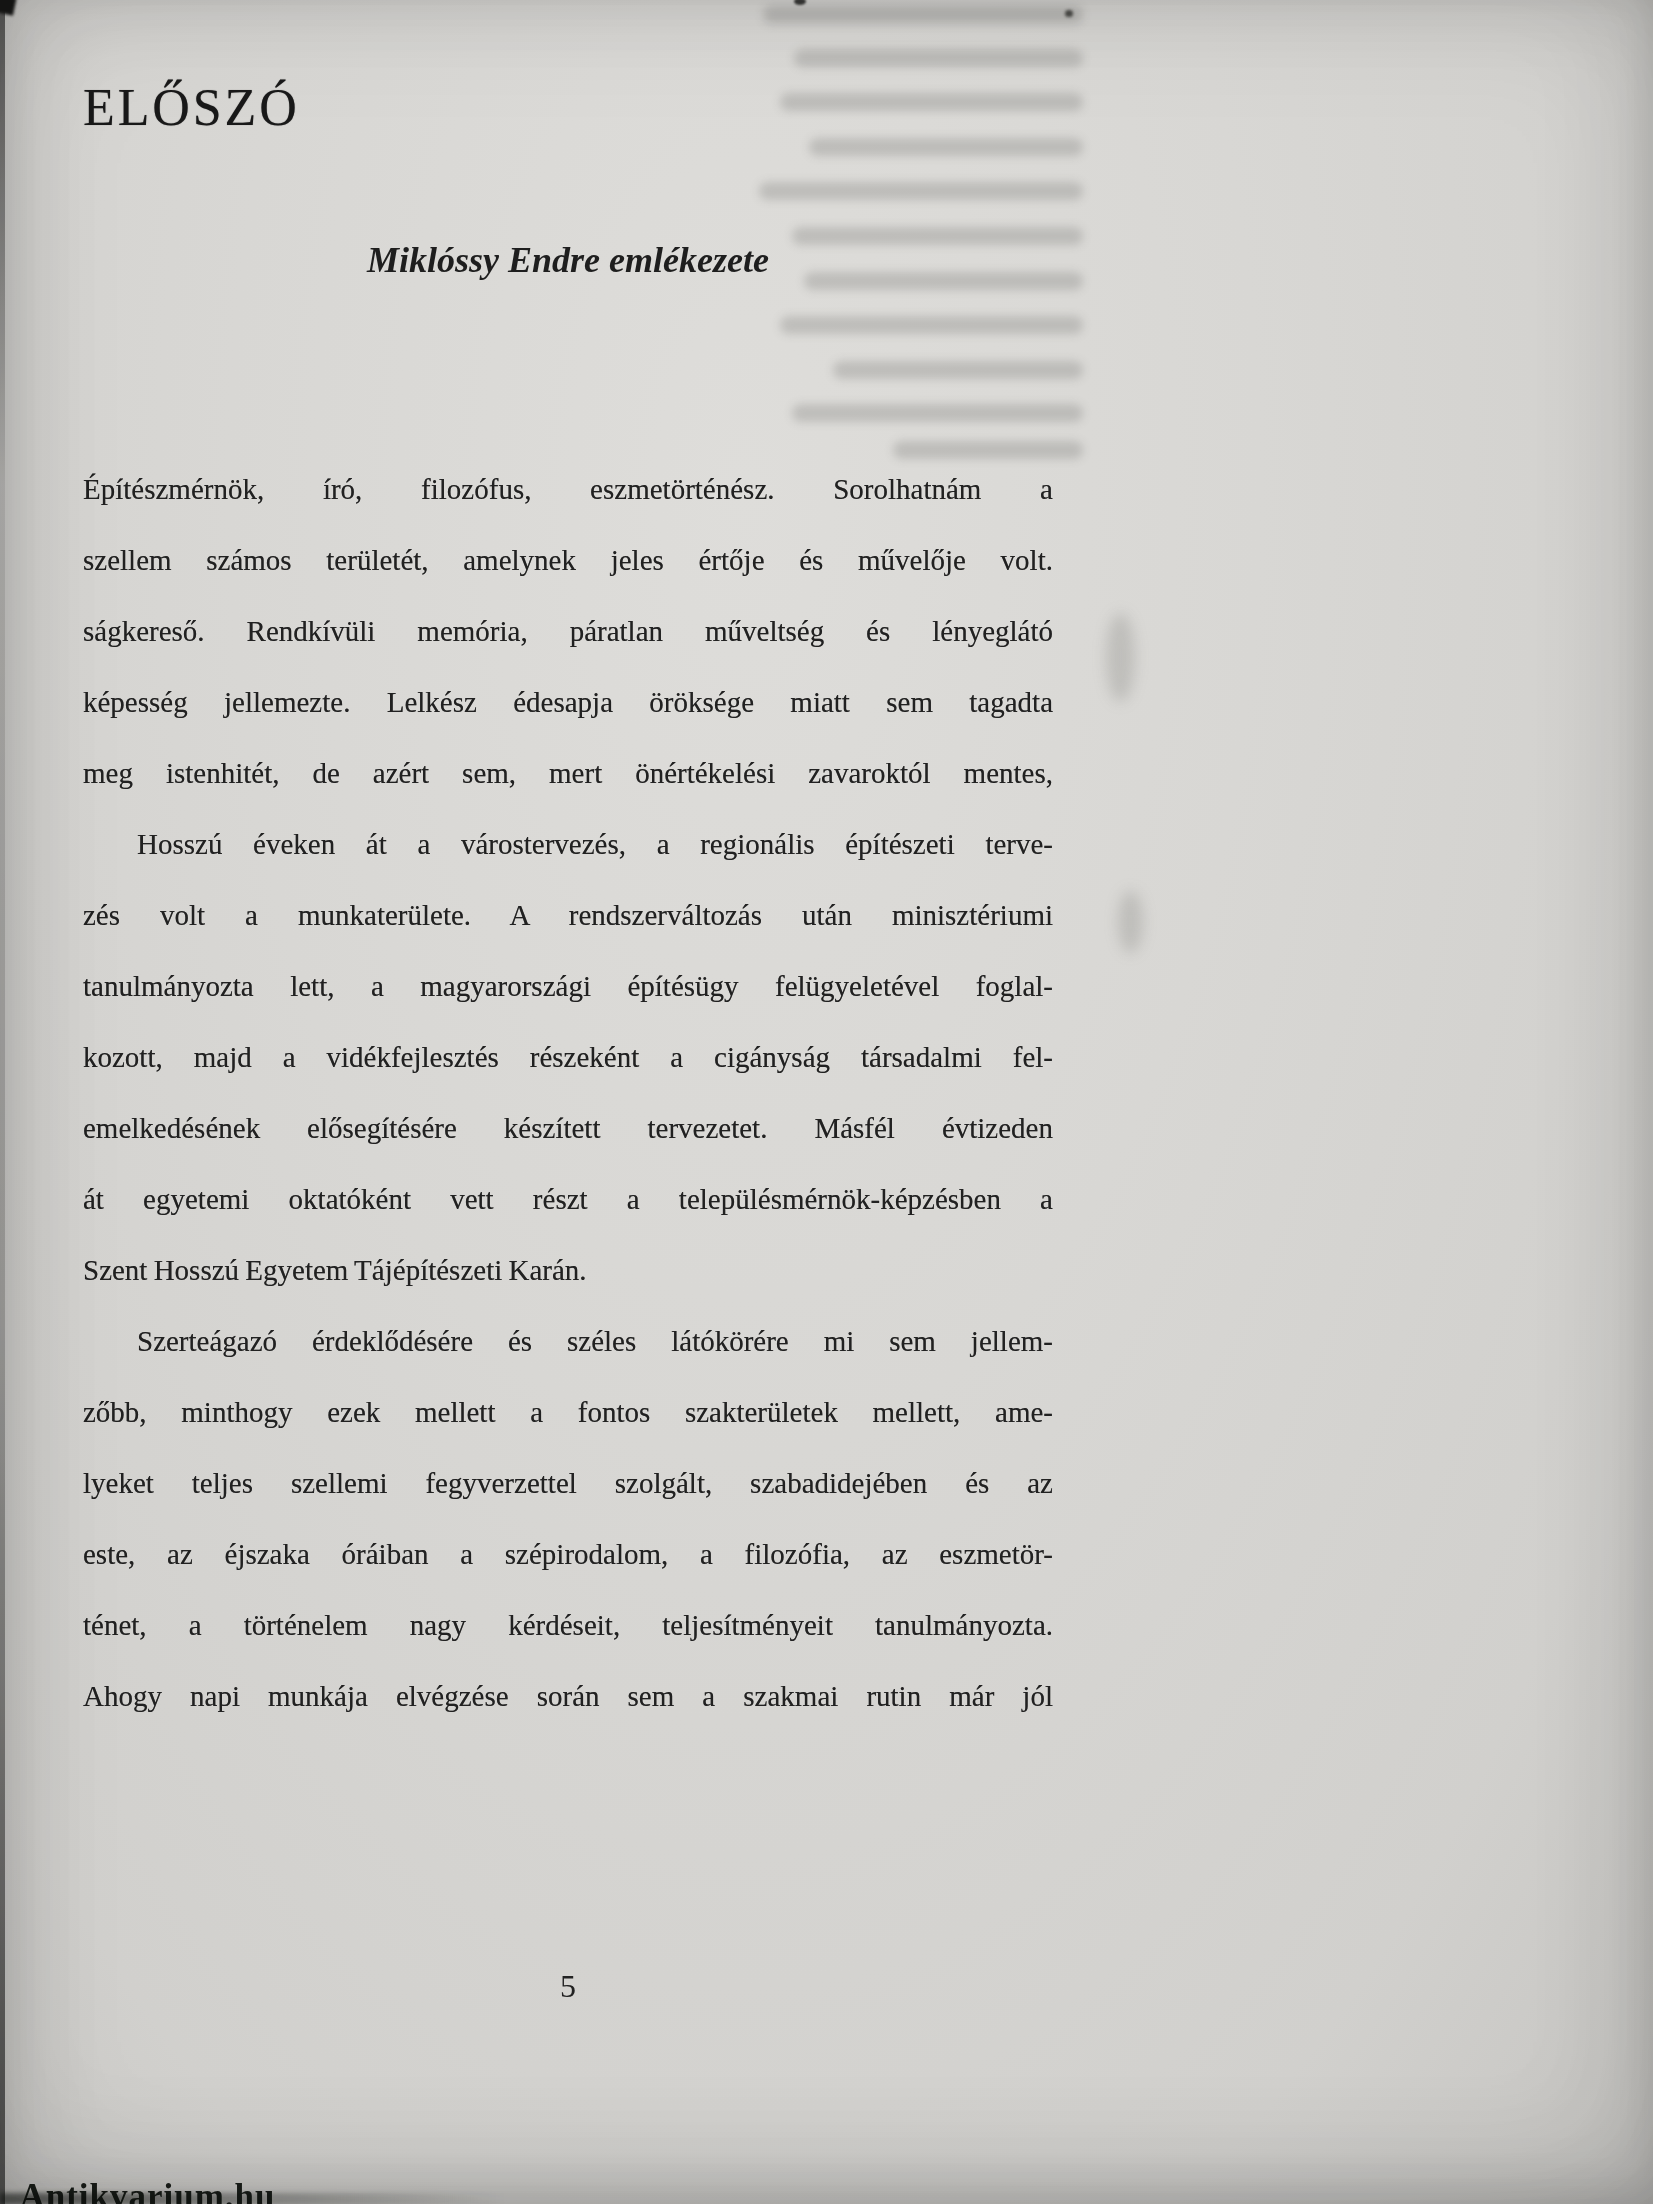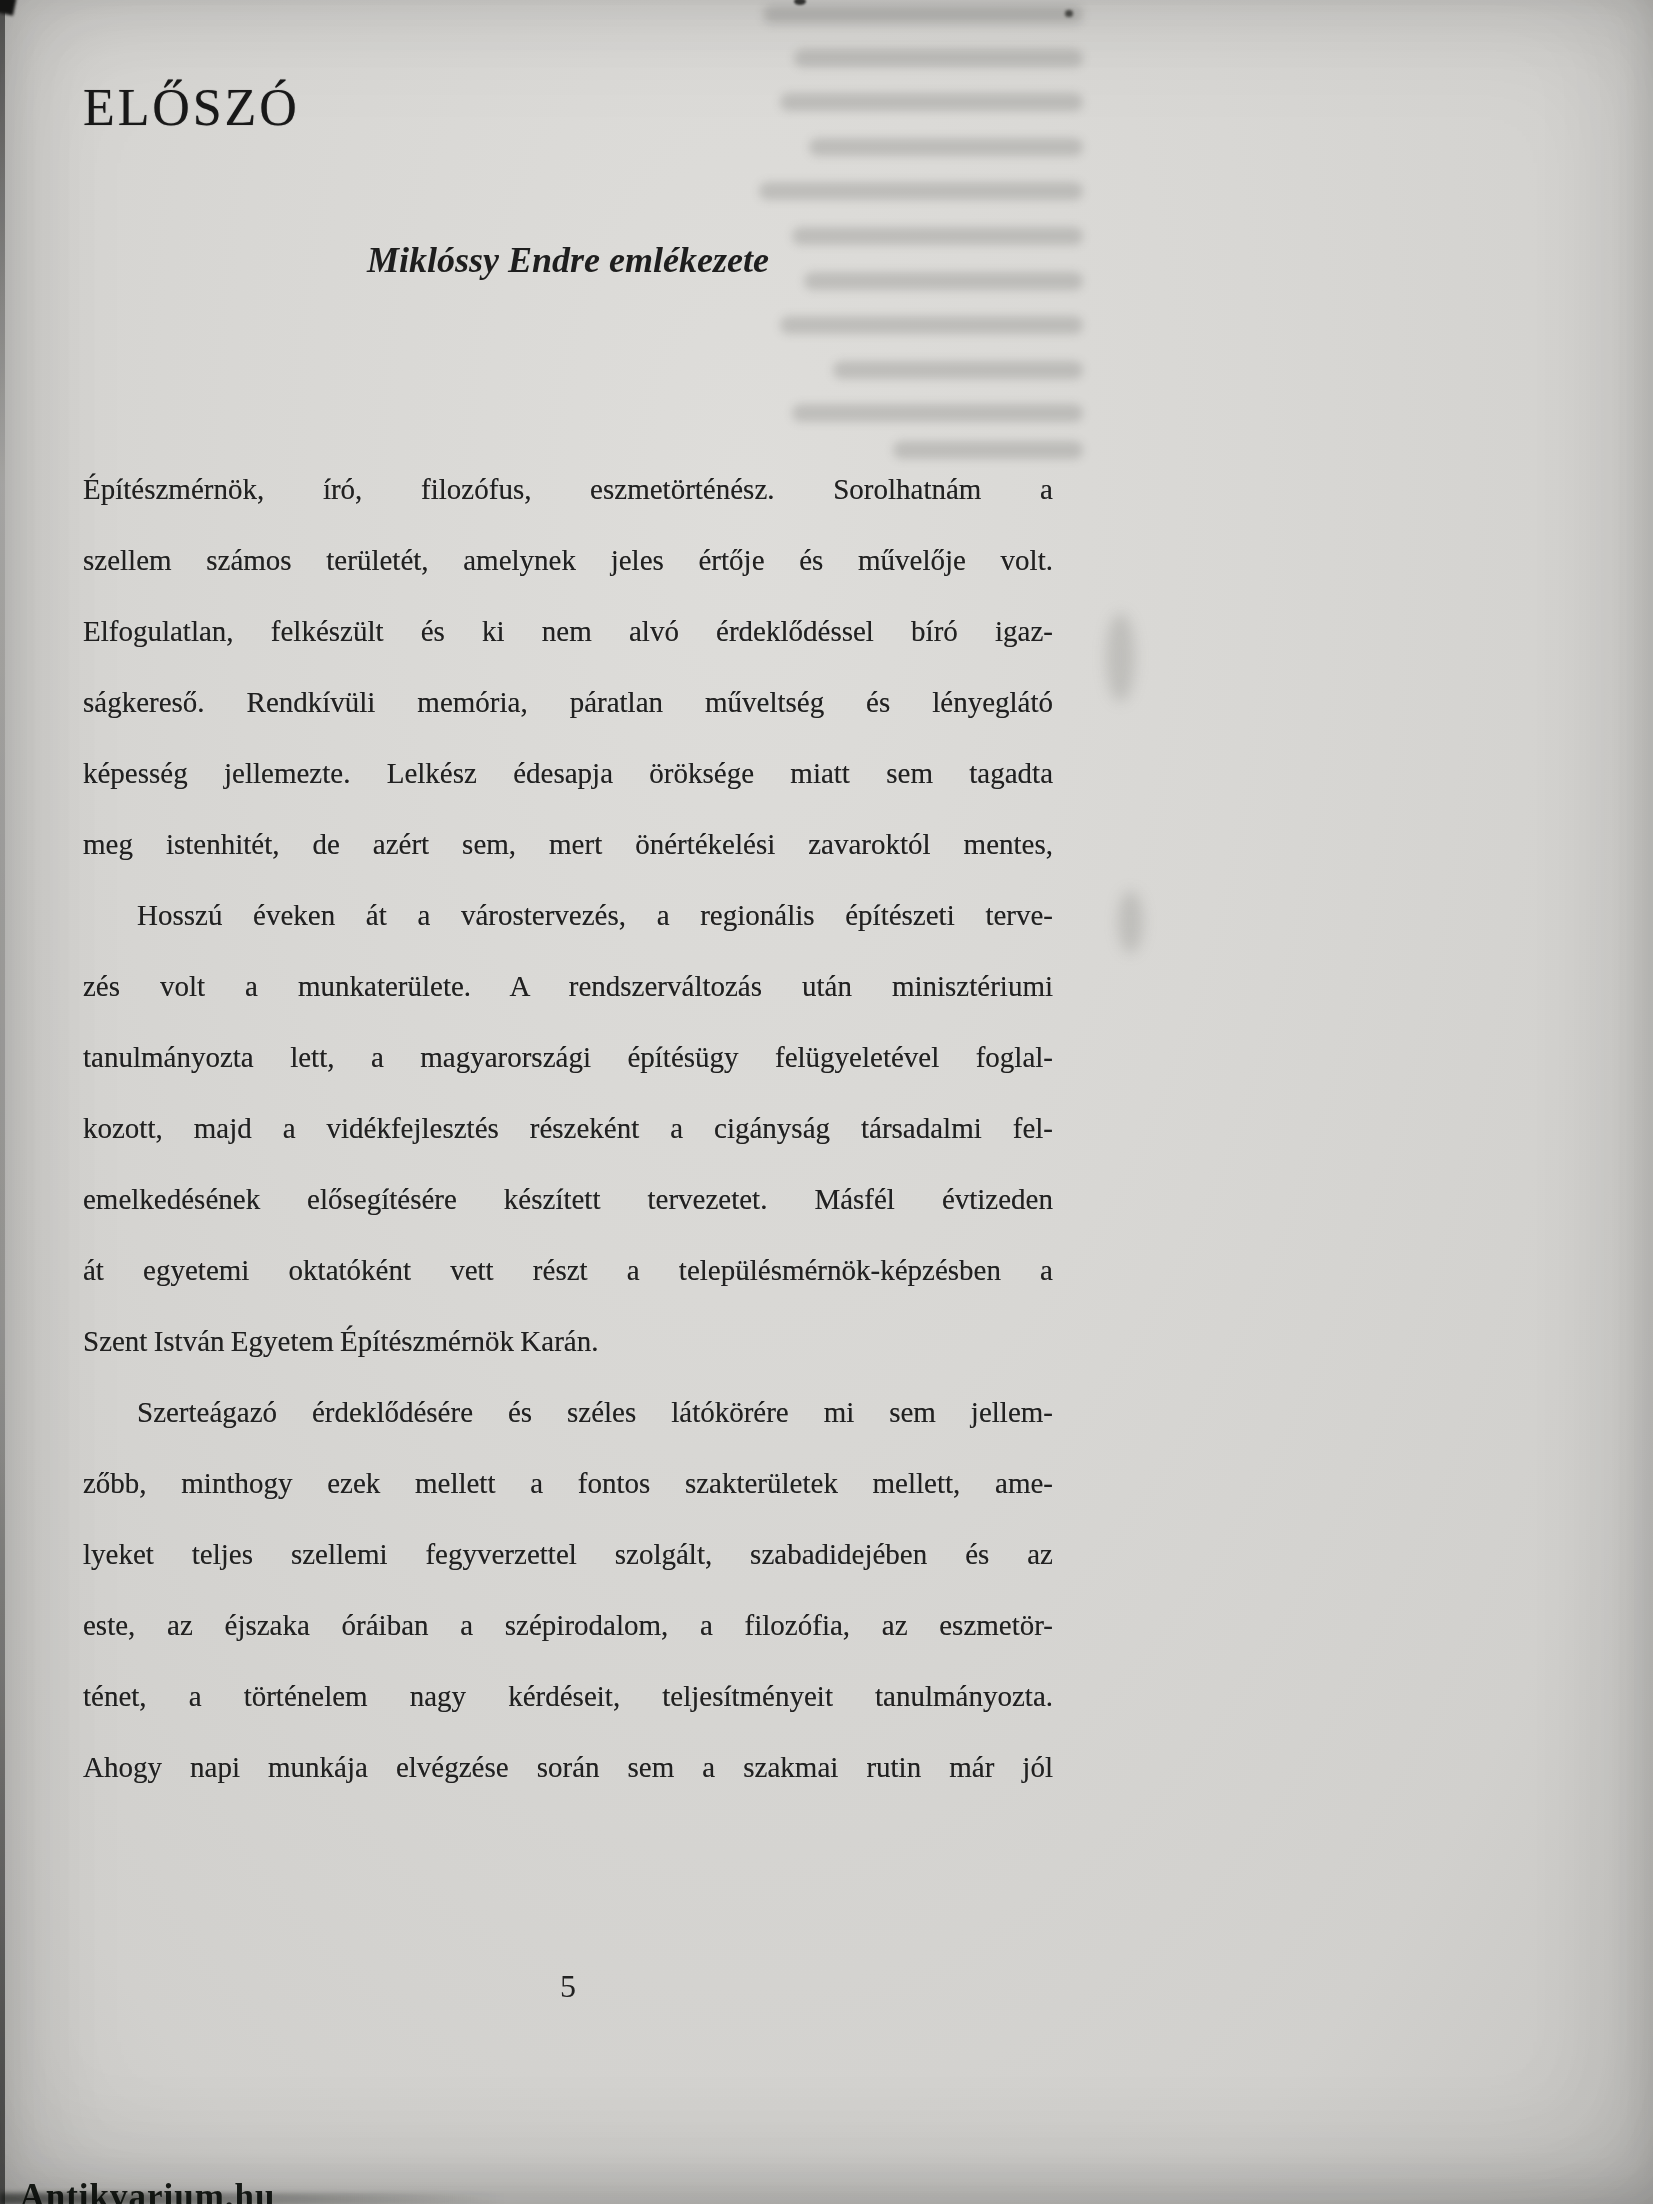--- a/index.html
+++ b/index.html
@@ -107,34 +107,33 @@
 
     <div class="byline">
       <div class="subtitle">Miklóssy Endre emlékezete</div>
     </div>
 
     <div class="body">
 
       <div class="para">
         <div class="line">Építészmérnök, író, filozófus, eszmetörténész. Sorolhatnám a</div>
         <div class="line">szellem számos területét, amelynek jeles értője és művelője volt.</div>
-        <div class="line">Elfogulatlan, felkészült és ki nem alvó érdeklődéssel bíró igaz-</div>
         <div class="line">ságkereső. Rendkívüli memória, páratlan műveltség és lényeglátó</div>
         <div class="line">képesség jellemezte. Lelkész édesapja öröksége miatt sem tagadta</div>
         <div class="line">meg istenhitét, de azért sem, mert önértékelési zavaroktól mentes,</div>
       </div>
 
       <div class="para">
         <div class="line indent">Hosszú éveken át a várostervezés, a regionális építészeti terve-</div>
         <div class="line">zés volt a munkaterülete. A rendszerváltozás után minisztériumi</div>
         <div class="line">tanulmányozta lett, a magyarországi építésügy felügyeletével foglal-</div>
         <div class="line">kozott, majd a vidékfejlesztés részeként a cigányság társadalmi fel-</div>
         <div class="line">emelkedésének elősegítésére készített tervezetet. Másfél évtizeden</div>
         <div class="line">át egyetemi oktatóként vett részt a településmérnök-képzésben a</div>
-        <div class="line last">Szent István Egyetem Építészmérnök Karán.</div>
+        <div class="line last">Szent Hosszú Egyetem Tájépítészeti Karán.</div>
       </div>
 
       <div class="para">
         <div class="line indent">Szerteágazó érdeklődésére és széles látókörére mi sem jellem-</div>
         <div class="line">zőbb, minthogy ezek mellett a fontos szakterületek mellett, ame-</div>
         <div class="line">lyeket teljes szellemi fegyverzettel szolgált, szabadidejében és az</div>
         <div class="line">este, az éjszaka óráiban a szépirodalom, a filozófia, az eszmetör-</div>
         <div class="line">ténet, a történelem nagy kérdéseit, teljesítményeit tanulmányozta.</div>
         <div class="line">Ahogy napi munkája elvégzése során sem a szakmai rutin már jól</div>
       </div>

